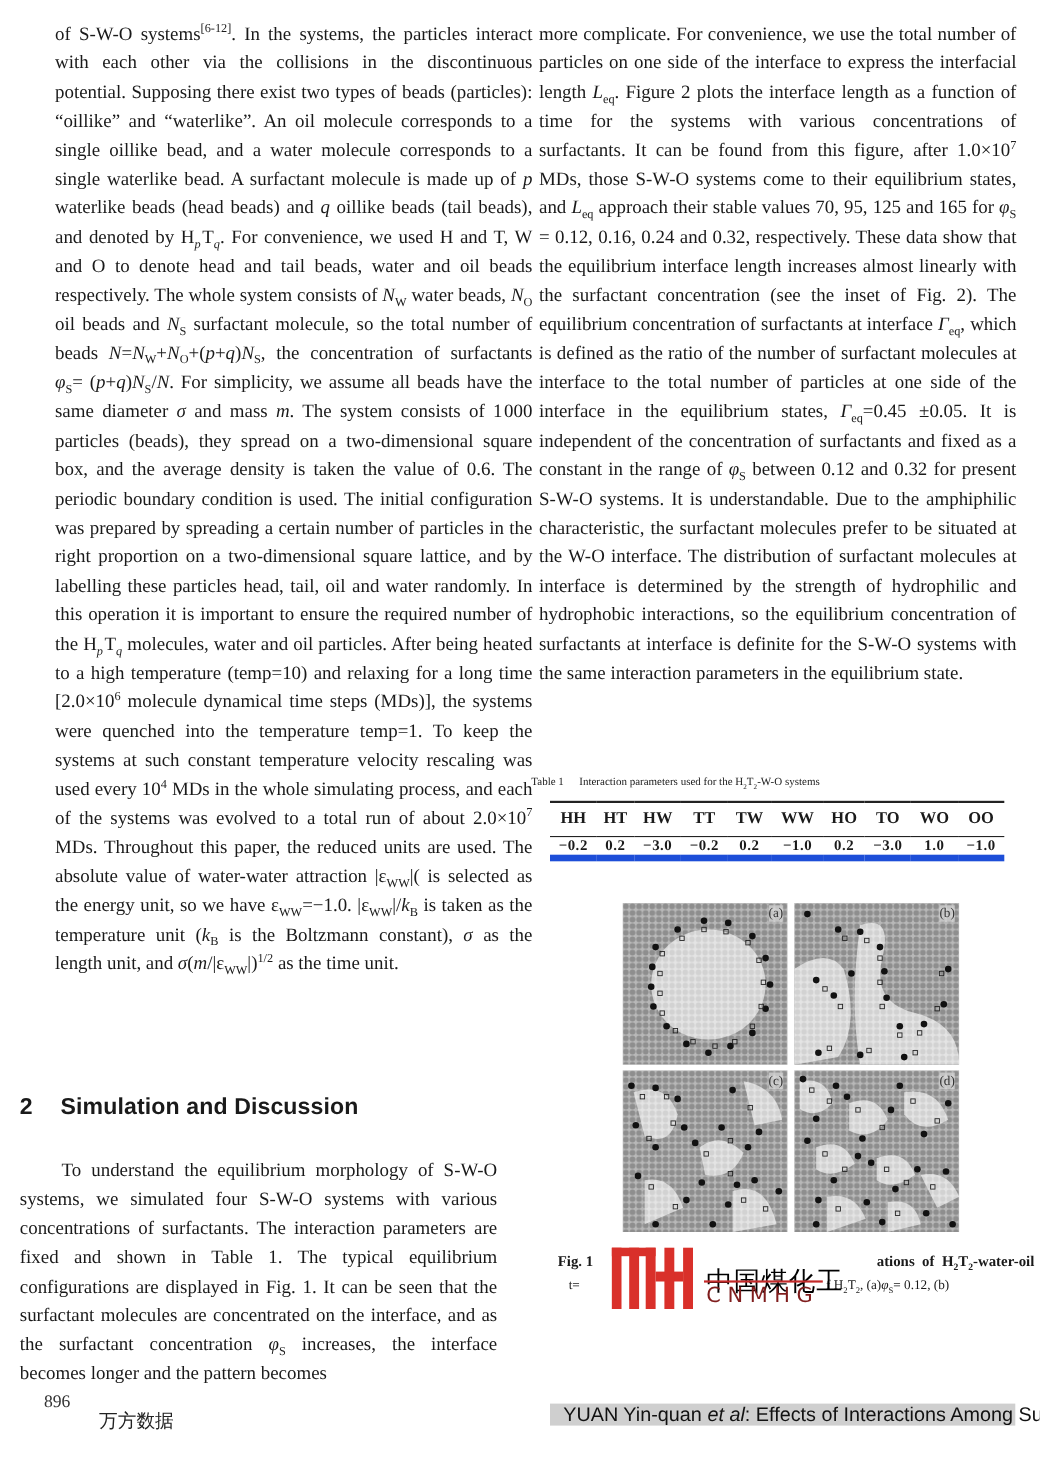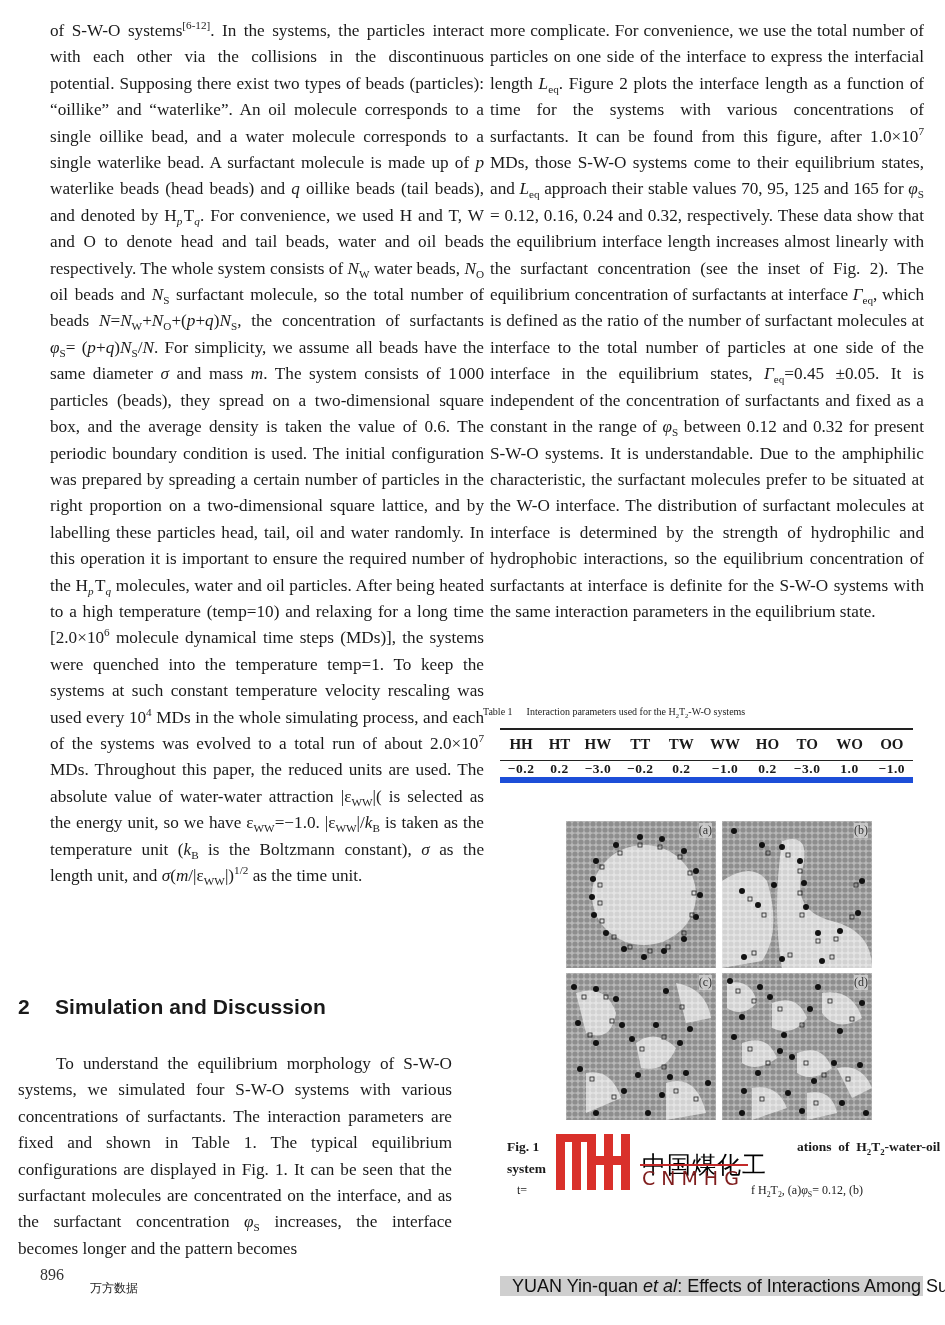--- a/index.html
+++ b/index.html
@@ -9,21 +9,21 @@
   .col p { margin: 0; }
   .col-left { left: 18px; top: 18px; width: 434px; margin-left: 32px; }
   .col-right { left: 490px; top: 18px; width: 434px; }
   .indent { text-indent: 38px; }
   .section-heading { position: absolute; left: 18px; top: 995px; width: 440px;
                      font-family: "Liberation Sans", "DejaVu Sans", sans-serif;
                      font-weight: bold; font-size: 21px; letter-spacing: 0.1px; }
   .section-heading .num { display: inline-block; width: 37px; }
   .col-left-2 { left: 18px; top: 1051px; width: 434px; }
   .page-number { position: absolute; left: 40px; top: 1266px; font-size: 16px; color: #333; }
-  .wanfang { position: absolute; left: 90px; top: 1280px; font-size: 12px;
+  .wanfang { position: absolute; left: 90px; top: 1280px; font-size: 17px;
              font-family: "DejaVu Sans", sans-serif; color: #222; }
   
   .table-caption { position: absolute; left: 483px; top: 706px; width: 410px;
                    font-weight: normal; font-size: 10px; white-space: nowrap; }
   .table-caption .label { margin-right: 14px; }
   .data-table { position: absolute; left: 500px; top: 728px; width: 413px;
                 border-collapse: collapse; font-size: 15px; }
   .data-table th, .data-table td { text-align: center; font-weight: bold; padding: 0; }
   .data-table thead tr { border-top: 2px solid #222; border-bottom: 1.5px solid #222; height: 31px; }
   .data-table tbody tr { border-bottom: 6px solid #1d4ed8; height: 14px; }
@@ -304,21 +304,20 @@
     </svg>
     <span class="panel-label">(d)</span>
   </div>
 </div>
 
 <div class="fig-caption">
   <div class="line">
     <span class="bold">Fig. 1</span>
     <span class="bold" style="position:absolute; left:245px;margin-left:45px;">ations&nbsp; of&nbsp; H<sub>2</sub>T<sub>2</sub>-water-oil</span>
   </div>
-  <div class="line bold">system</div>
   <div class="line detail">
     <span style="padding-left:10px;">t=</span>
     <span style="position:absolute; left:244px;">f H<sub>2</sub>T<sub>2</sub>, (a)<i>φ</i><sub>S</sub>= 0.12, (b)</span>
   </div>
 </div>
 
 <div class="logo">
   <svg class="logo-mark" viewBox="0 0 74 56">
     <g fill="#d9302a">
       <rect x="0" y="0" width="9" height="56"></rect>

